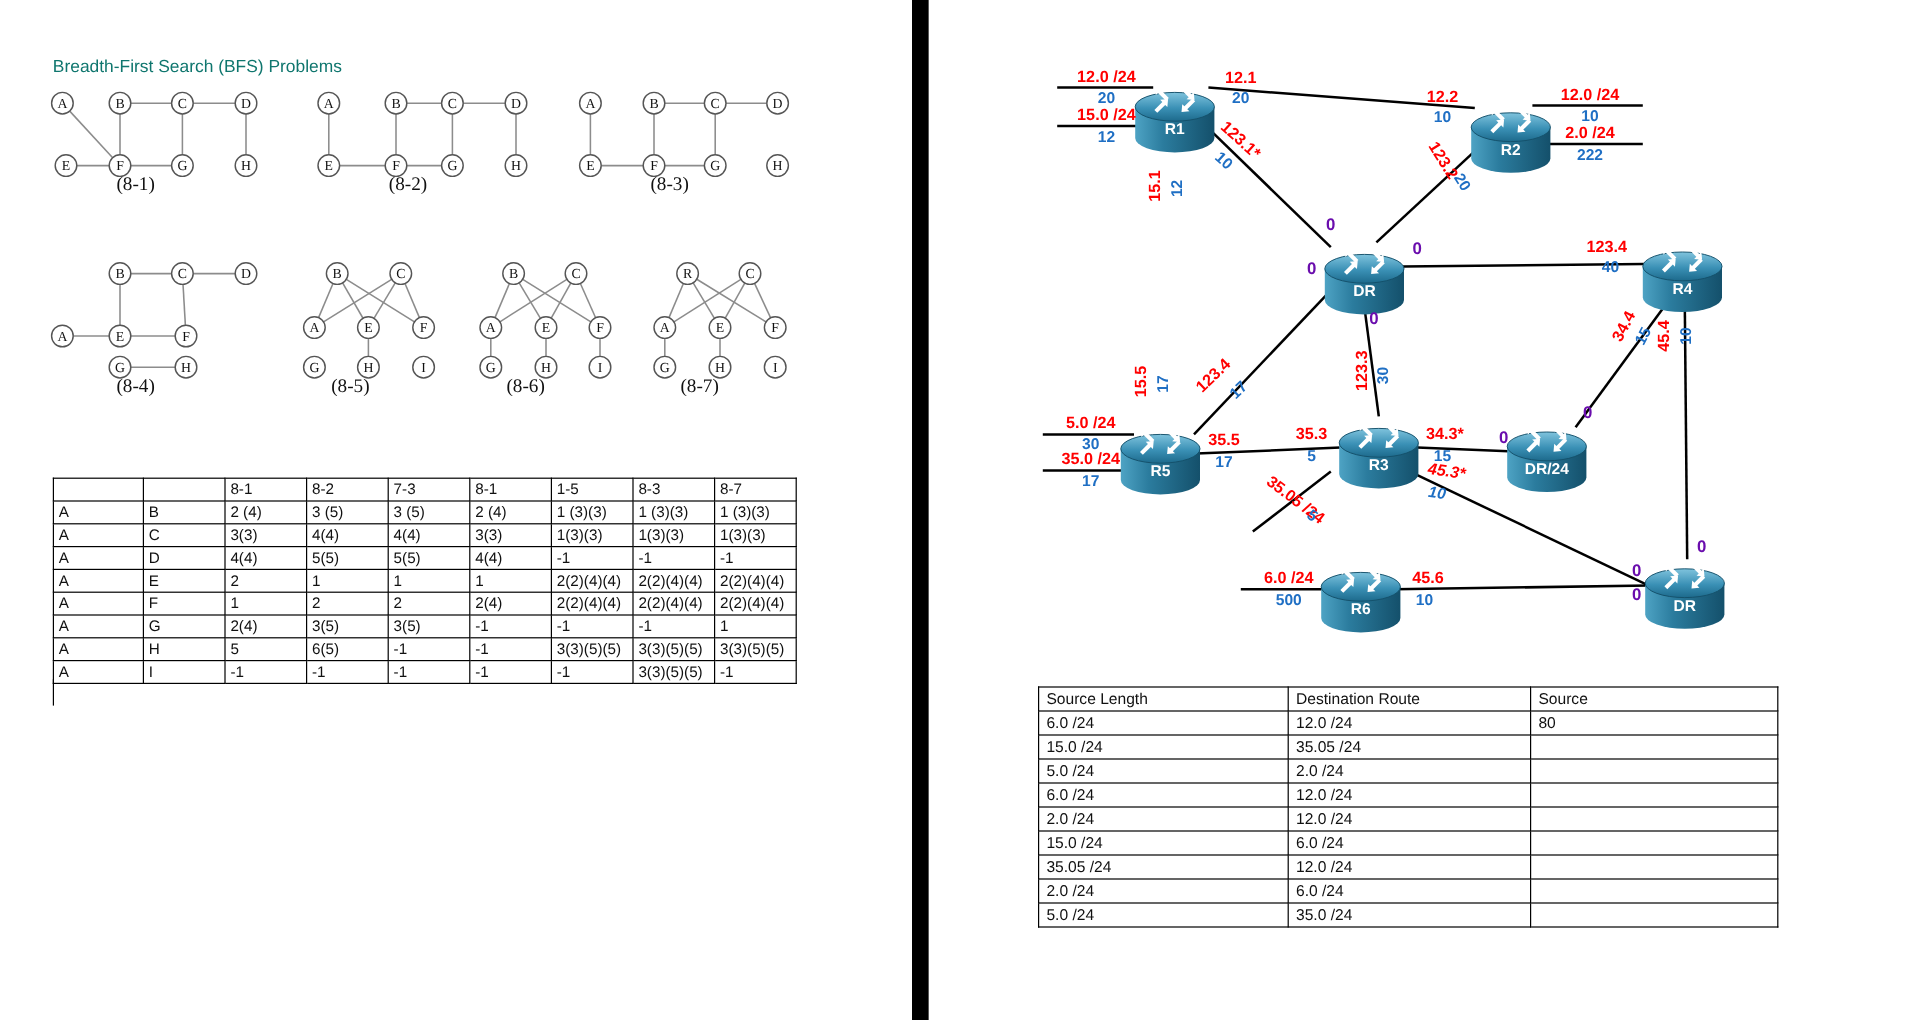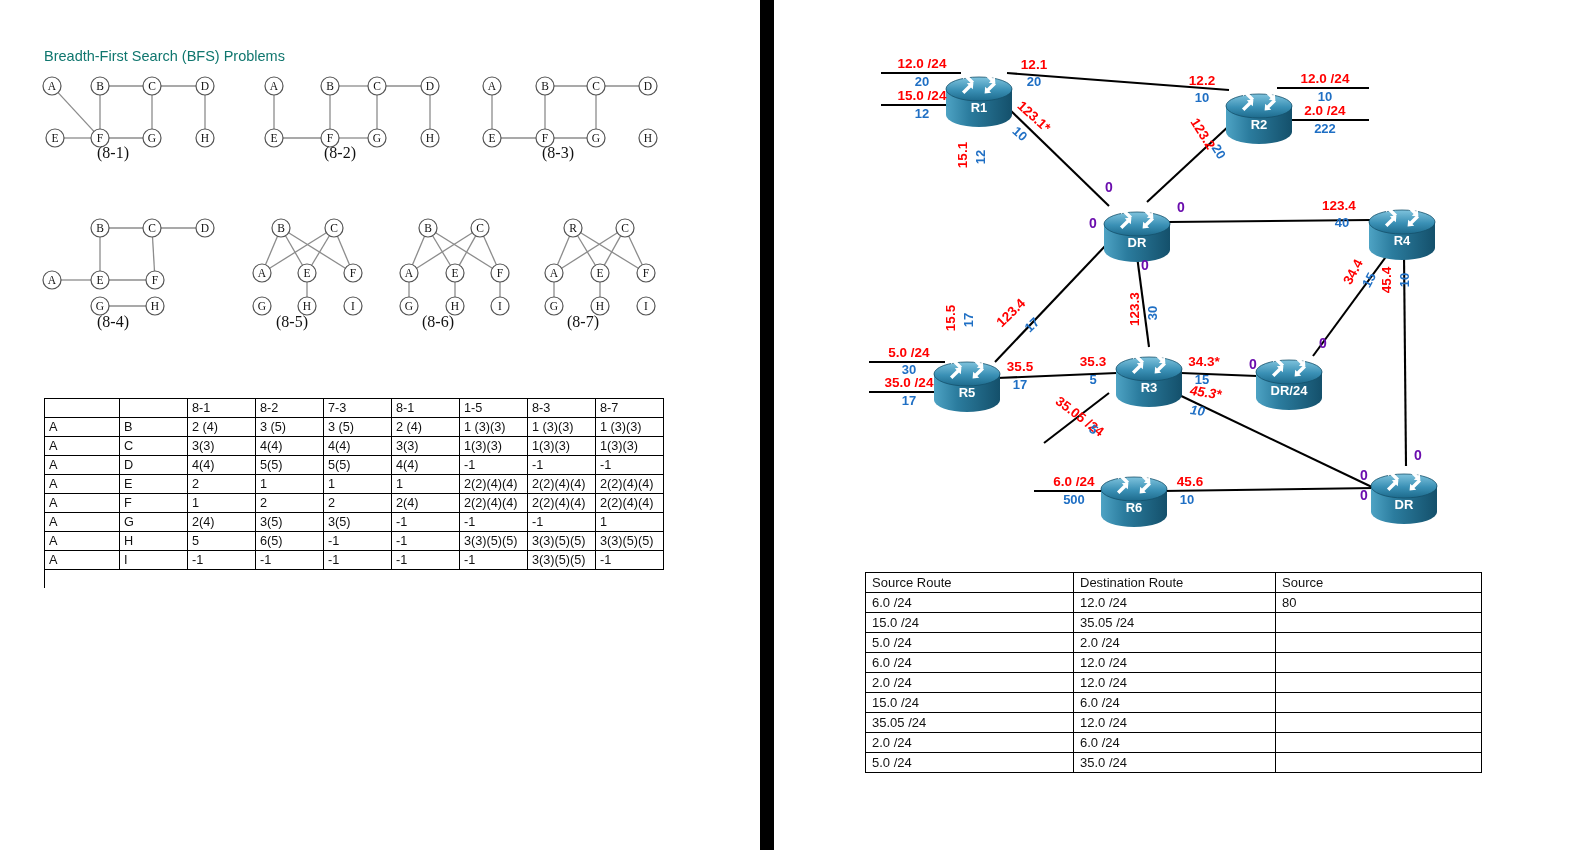--- a/index.html
+++ b/index.html
@@ -608,21 +608,21 @@
     </svg>
 
     <table class="route-table" id="route-table">
       <colgroup>
           <col class="c-a">
           <col class="c-b">
           <col class="c-c">
         </colgroup>
       <thead>
           <tr>
-            <th>Source Route</th>
+            <th>Source Length</th>
             <th>Destination Route</th>
             <th>Source</th>
           </tr>
         </thead>
       <tbody>
           <tr>
             <td>6.0 /24</td>
             <td>12.0 /24</td>
             <td>80</td>
           </tr>

